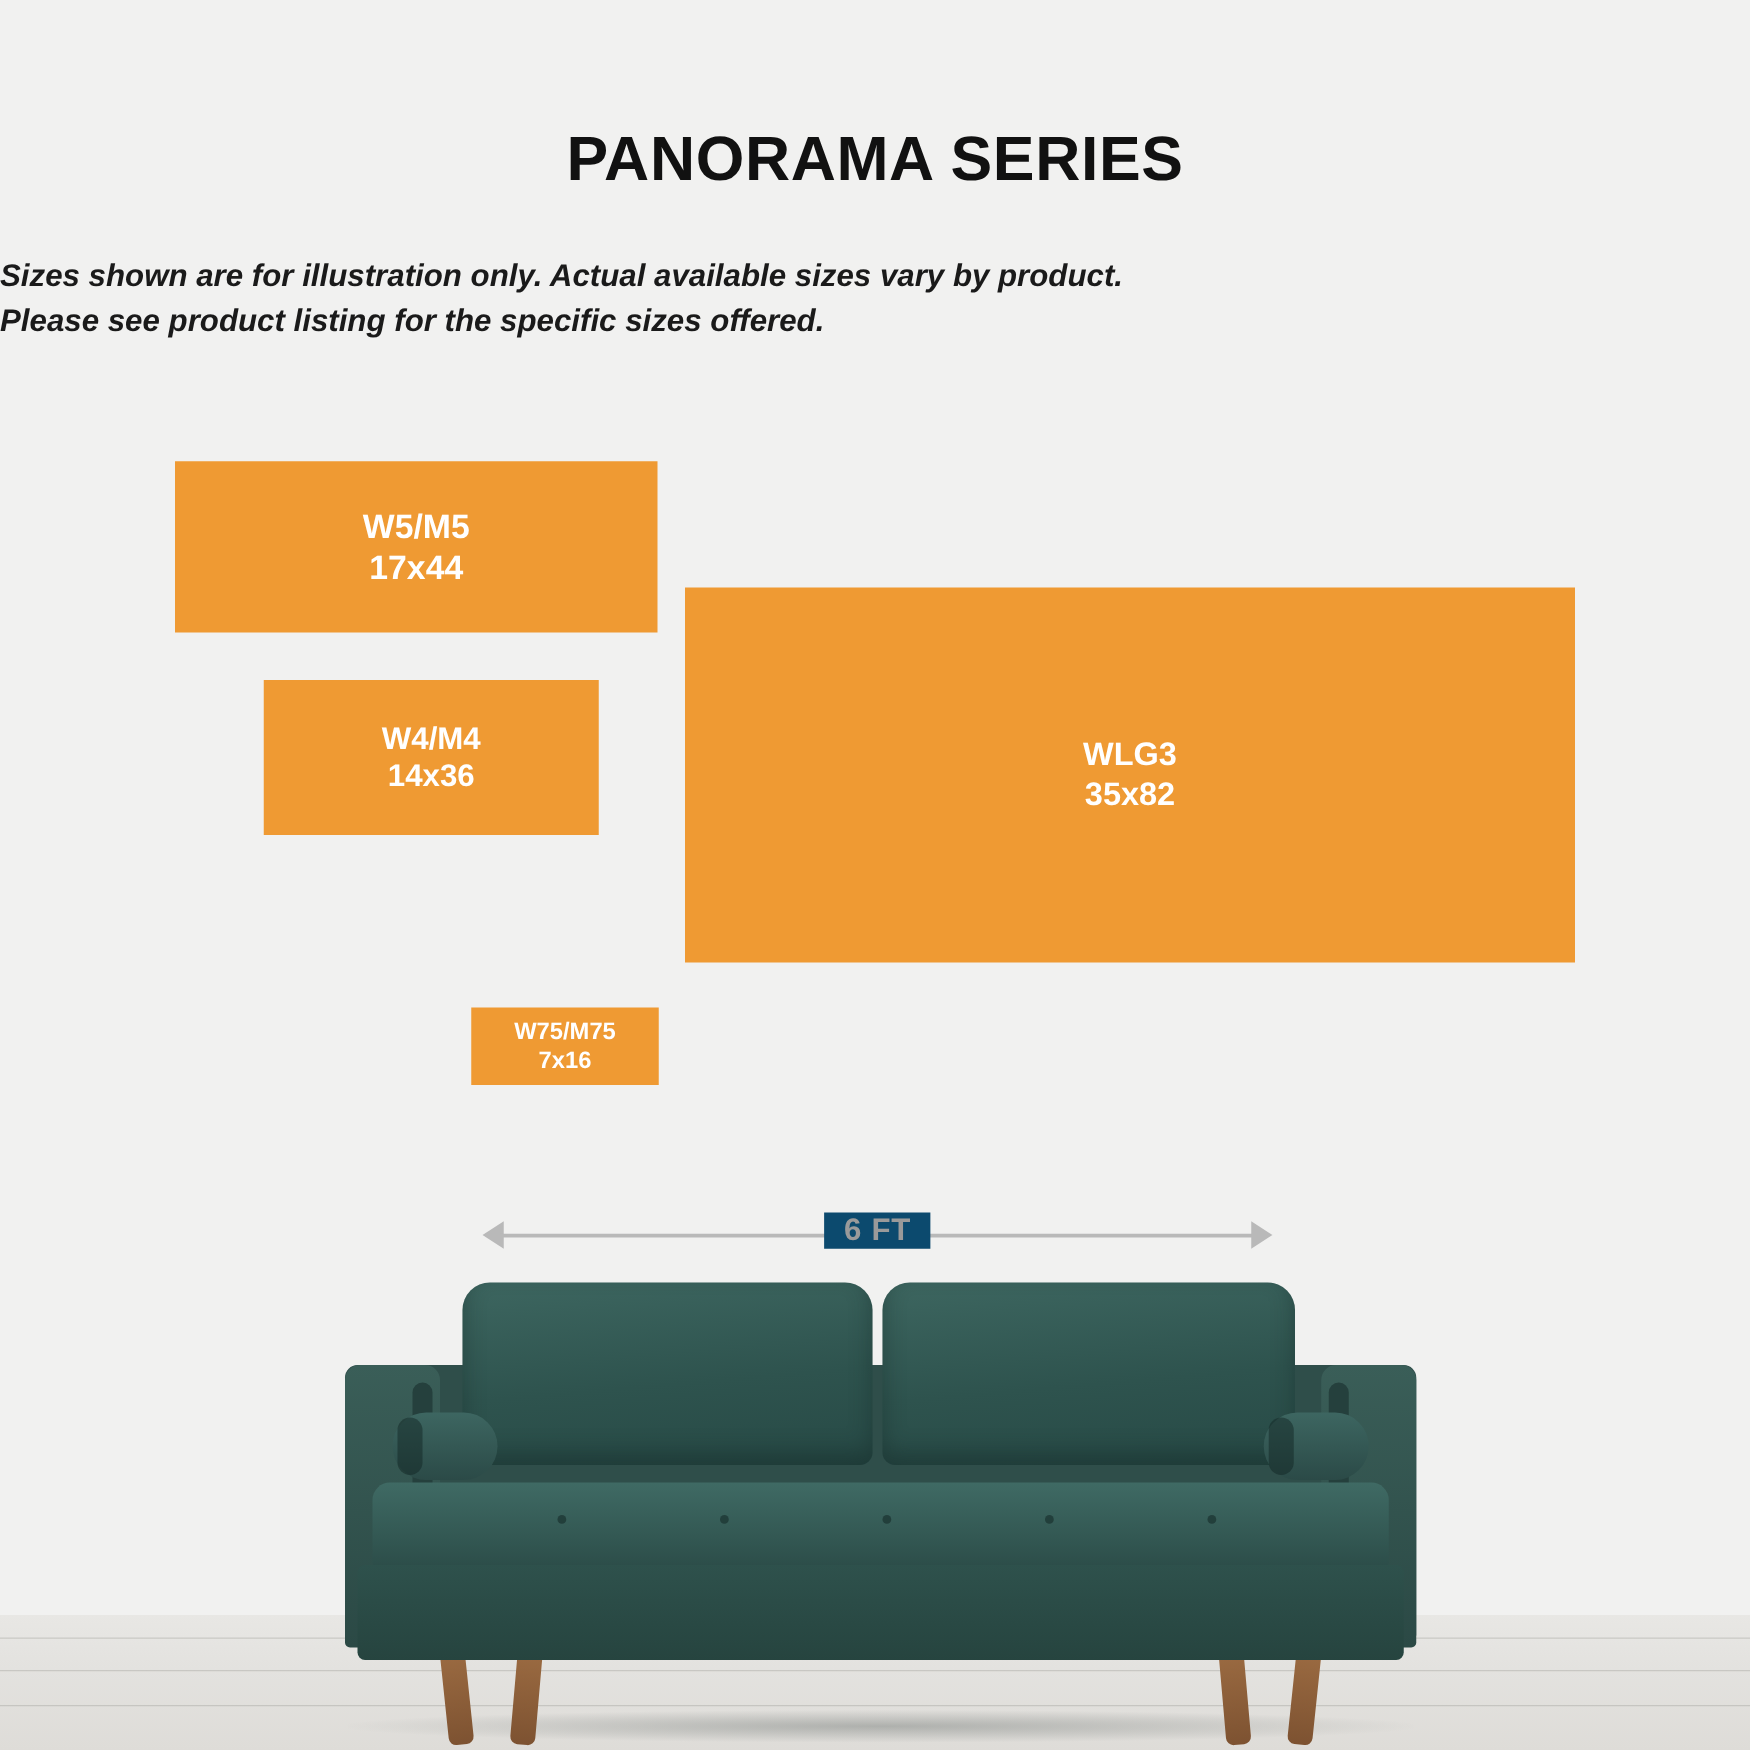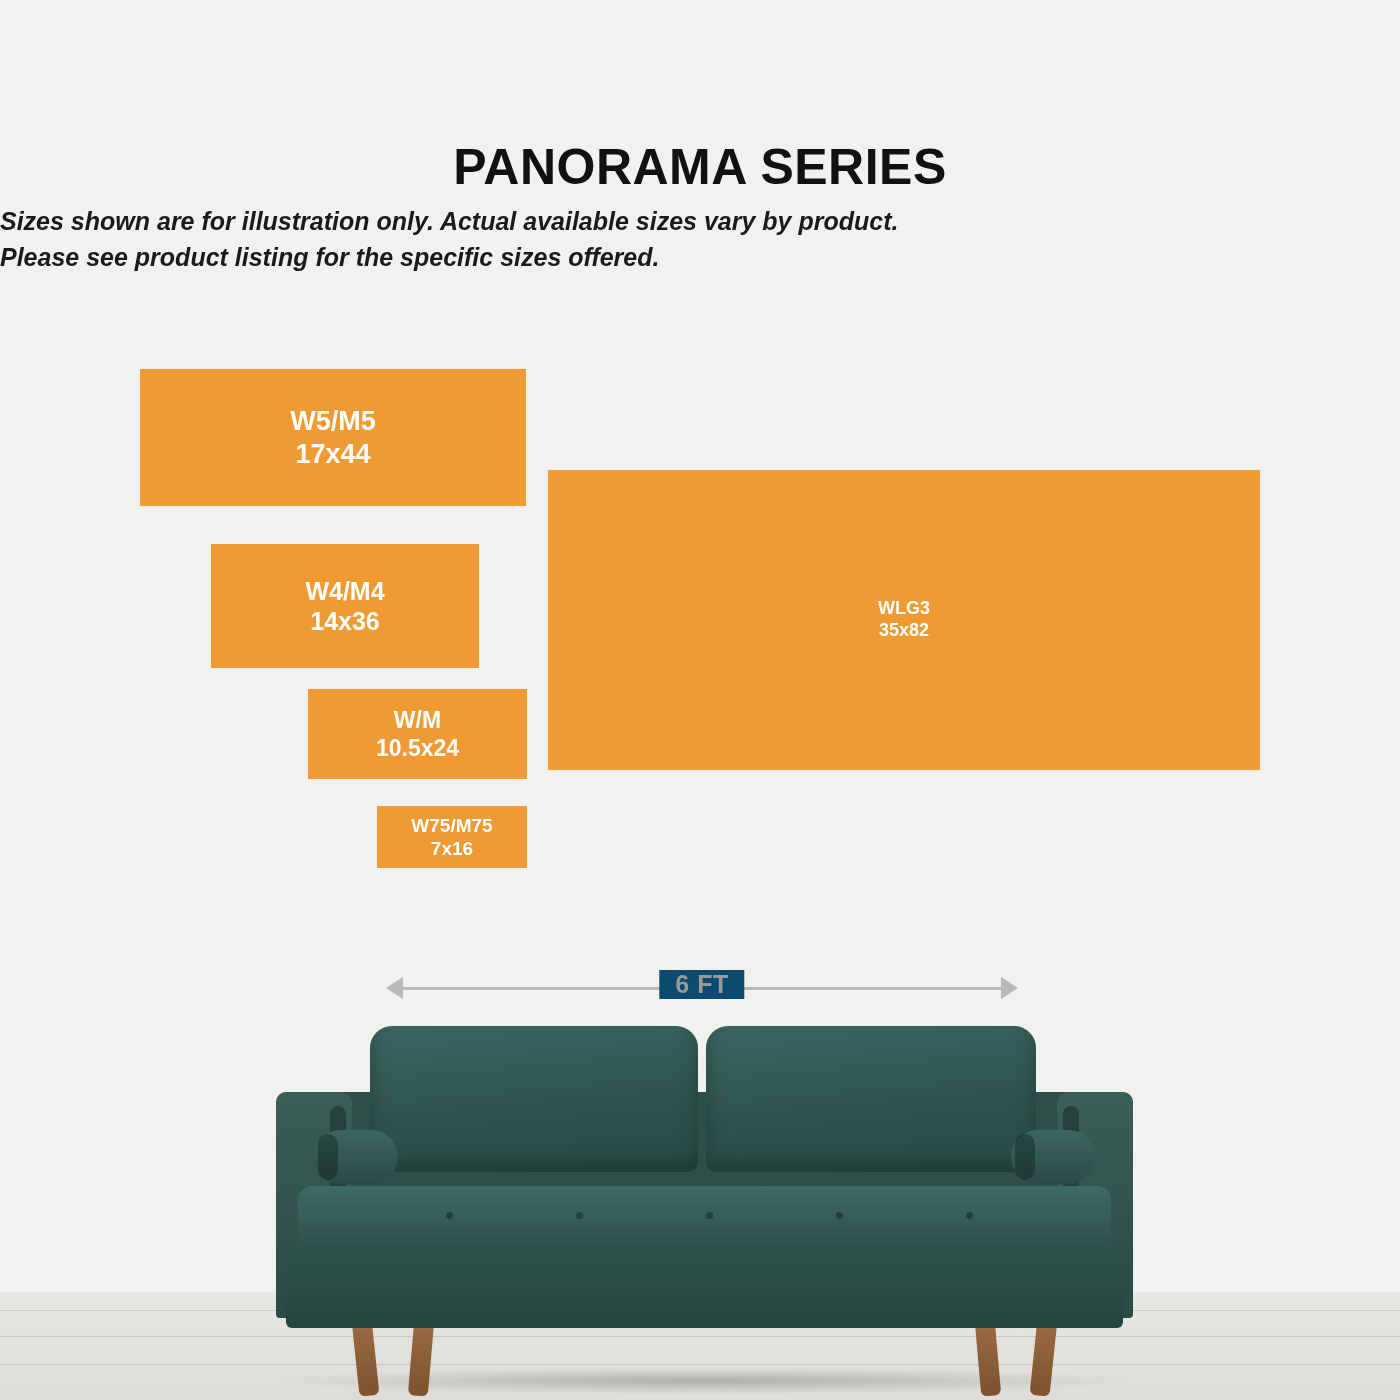--- a/index.html
+++ b/index.html
@@ -25,21 +25,20 @@
   .title {
     position: absolute;
     top: 98px;
     left: 0;
     width: 1400px;
     text-align: center;
     font-size: 50px;
     font-weight: bold;
     letter-spacing: 0.5px;
     color: #111111;
-    margin-top: 40px;
   }
   .subtitle {
     position: absolute;
     top: 203px;
     left: 0;
     width: 1400px;
     text-align: left;
     font-size: 25px;
     font-style: italic;
     font-weight: bold;
@@ -61,21 +60,21 @@
     text-align: center;
     box-sizing: border-box;
   }
   .swatch .code { display: block; }
   .swatch .dims { display: block; }
 
   #sw-w5m5   { left: 140px; top: 369px;  width: 386px; height: 137px; font-size: 27px; }
   #sw-w4m4   { left: 211px; top: 544px;  width: 268px; height: 124px; font-size: 25px; }
   #sw-wm     { left: 308px; top: 689px;  width: 219px; height: 90px;  font-size: 23px; }
   #sw-w75m75 { left: 377px; top: 806px;  width: 150px; height: 62px;  font-size: 19px; }
-  #sw-wlg3   { left: 548px; top: 470px;  width: 712px; height: 300px; font-size: 18px; }
+  #sw-wlg3   { left: 548px; top: 470px;  width: 712px; height: 300px; font-size: 26px; }
 
   
   .scale {
     position: absolute;
     left: 386px;
     top: 962px;
     width: 632px;
     height: 52px;
   }
   .scale .line {
@@ -263,24 +262,20 @@
   <div class="swatch" id="sw-w5m5">
     <span class="code">W5/M5</span>
     <span class="dims">17x44</span>
   </div>
 
   <div class="swatch" id="sw-w4m4">
     <span class="code">W4/M4</span>
     <span class="dims">14x36</span>
   </div>
 
-  <div class="swatch" id="sw-wm">
-    <span class="code">W/M</span>
-    <span class="dims">10.5x24</span>
-  </div>
 
   <div class="swatch" id="sw-w75m75">
     <span class="code">W75/M75</span>
     <span class="dims">7x16</span>
   </div>
 
   <div class="swatch" id="sw-wlg3">
     <span class="code">WLG3</span>
     <span class="dims">35x82</span>
   </div>

